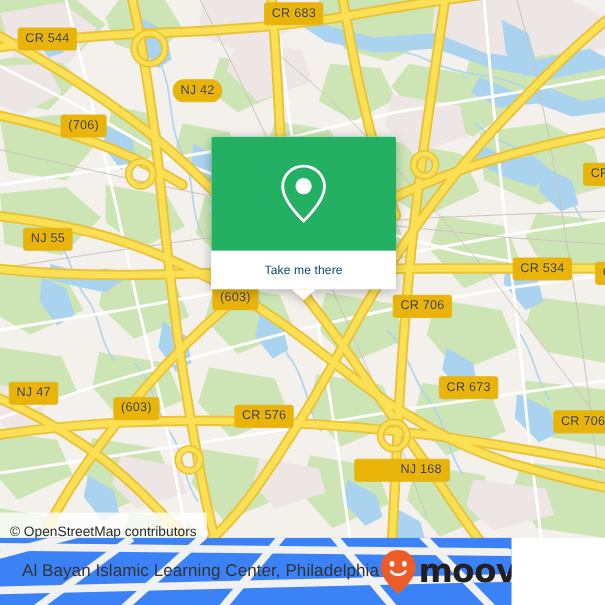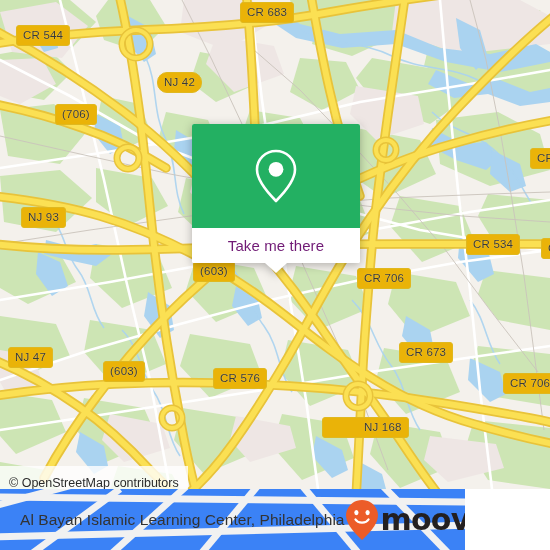--- a/index.html
+++ b/index.html
@@ -63,22 +63,22 @@
   }
   #card-pin-icon { display: block; }
   #card-action {
     height: 35px;
     background: #ffffff;
     display: flex;
     align-items: center;
     justify-content: center;
   }
   #card-action-label {
-    color: #701a75;
-    font-size: 15px;
+    color: #0c4a6e;
+    font-size: 11px;
     font-family: "Liberation Sans", sans-serif;
     letter-spacing: 0.1px;
   }
   #card-tail {
     position: absolute;
     left: 50%;
     top: 139px;
     margin-left: -11px;
     width: 0; height: 0;
     border-left: 11px solid transparent;
@@ -317,21 +317,21 @@
           <circle cx="386" cy="150" r="10"></circle>
           <circle cx="358" cy="396" r="12"></circle>
         </g>
       </g>
     </svg>
 
     <div class="shield" style="left:16px;  top:25px;">CR 544</div>
     <div class="shield" style="left:240px; top:2px;">CR 683</div>
     <div class="shield" style="left:157px; top:72px;border-radius:10px;">NJ 42</div>
     <div class="shield" style="left:27px;  top:104px;margin-left:28px;">(706)</div>
-    <div class="shield" style="left:21px;  top:207px;">NJ 93</div>
+    <div class="shield" style="left:21px;  top:207px;">NJ 55</div>
     <div class="shield" style="left:466px; top:234px;text-align:center;">CR 534</div>
     <div class="shield" style="left:530px; top:148px;">CR</div>
     <div class="shield" style="left:193px; top:261px;">(603)</div>
     <div class="shield" style="left:357px; top:268px;">CR 706</div>
     <div class="shield" style="left:8px;   top:347px;">NJ 47</div>
     <div class="shield" style="left:103px; top:361px;">(603)</div>
     <div class="shield" style="left:213px; top:368px;">CR 576</div>
     <div class="shield" style="left:399px; top:342px;">CR 673</div>
     <div class="shield" style="left:503px; top:373px;">CR 706</div>
     <div class="shield" style="left:322px; top:417px;padding-left:41px;">NJ 168</div>

